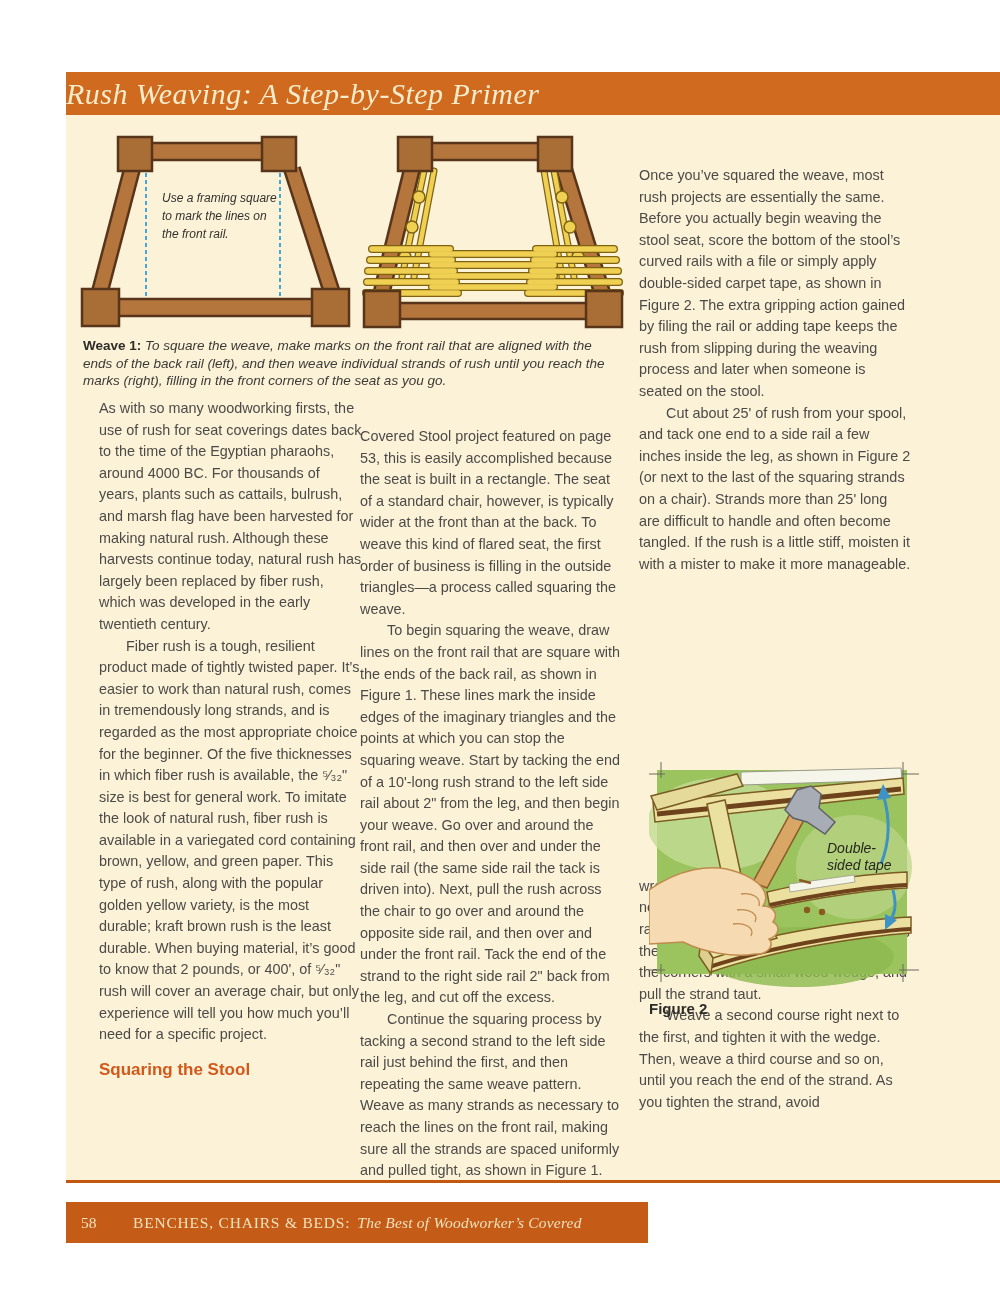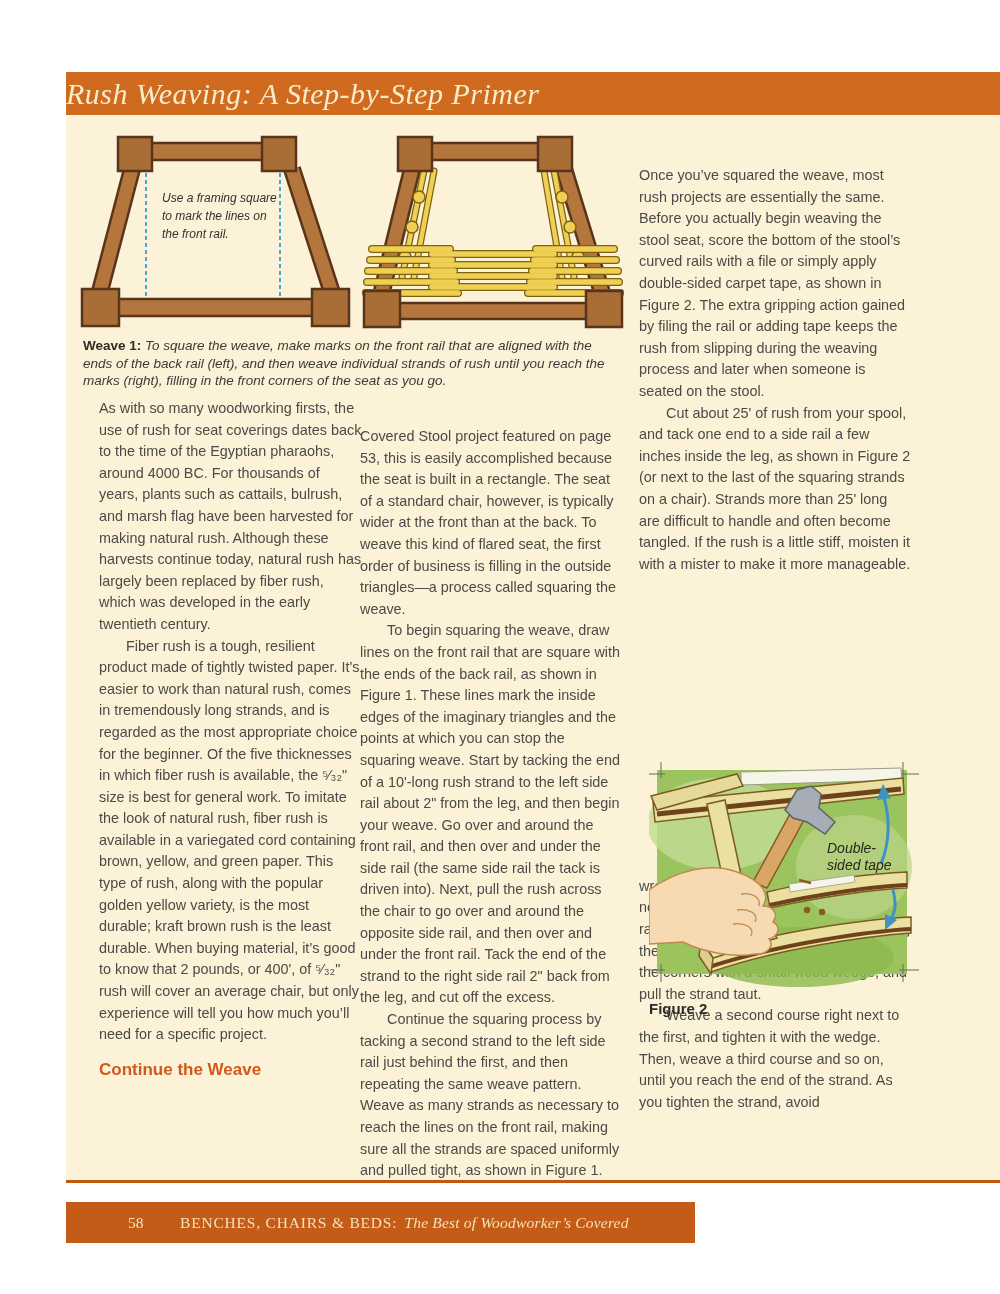--- a/index.html
+++ b/index.html
@@ -57,21 +57,21 @@
     font-size:14px;font-style:italic;color:#26241f;line-height:17px;text-align:left;
   }
   .fig2-caption{
     margin-top:9px;font-size:15px;font-weight:bold;color:#2e2c28;font-style:normal;
   }
   .col3 .fig2-spacer{display:block;height:266px;margin-top:13px;}
   
   .footer-bar{
     position:absolute;left:66px;top:1202px;width:582px;height:41px;
     background:#c45c17;display:flex;align-items:center;
-    font-family:"Liberation Serif", serif;color:#f2e2be;font-size:15.5px;padding-left:47px;
+    font-family:"Liberation Serif", serif;color:#f2e2be;font-size:15.5px;
   }
   .footer-bar .pagenum{padding-left:15px;width:52px;}
   .footer-bar .series{letter-spacing:.8px;}
   .footer-bar .booktitle{font-style:italic;margin-left:7px;letter-spacing:.2px;}
 </style>
 </head>
 <body>
 
 <div class="header-bar">
   <span class="title">Rush Weaving: A Step-by-Step Primer</span>
@@ -176,21 +176,21 @@
     </svg>
   </div>
 
   <div class="fig-caption">
     <b>Weave 1:</b><span> To square the weave, make marks on the front rail that are aligned with the ends of the back rail (left), and then weave individual strands of rush until you reach the marks (right), filling in the front corners of the seat as you go.</span>
   </div>
 
   <div class="col col1">
     <p>As with so many woodworking firsts, the use of rush for seat coverings dates back to the time of the Egyptian pharaohs, around 4000 BC. For thousands of years, plants such as cattails, bulrush, and marsh flag have been harvested for making natural rush. Although these harvests continue today, natural rush has largely been replaced by fiber rush, which was developed in the early twentieth century.</p>
     <p class="indent">Fiber rush is a tough, resilient product made of tightly twisted paper. It’s easier to work than natural rush, comes in tremendously long strands, and is regarded as the most appropriate choice for the beginner. Of the five thicknesses in which fiber rush is available, the ⁵⁄₃₂" size is best for general work. To imitate the look of natural rush, fiber rush is available in a variegated cord containing brown, yellow, and green paper. This type of rush, along with the popular golden yellow variety, is the most durable; kraft brown rush is the least durable. When buying material, it’s good to know that 2 pounds, or 400', of ⁵⁄₃₂" rush will cover an average chair, but only experience will tell you how much you’ll need for a specific project.</p>
-    <h2>Continue the Weave</h2>
+    <h2>Squaring the Stool</h2>
   </div>
 
   <div class="col col2">
     <p>Covered Stool project featured on page 53, this is easily accomplished because the seat is built in a rectangle. The seat of a standard chair, however, is typically wider at the front than at the back. To weave this kind of flared seat, the first order of business is filling in the outside triangles—a process called squaring the weave.</p>
     <p class="indent">To begin squaring the weave, draw lines on the front rail that are square with the ends of the back rail, as shown in Figure 1. These lines mark the inside edges of the imaginary triangles and the points at which you can stop the squaring weave. Start by tacking the end of a 10'-long rush strand to the left side rail about 2" from the leg, and then begin your weave. Go over and around the front rail, and then over and under the side rail (the same side rail the tack is driven into). Next, pull the rush across the chair to go over and around the opposite side rail, and then over and under the front rail. Tack the end of the strand to the right side rail 2" back from the leg, and cut off the excess.</p>
     <p class="indent">Continue the squaring process by tacking a second strand to the left side rail just behind the first, and then repeating the same weave pattern. Weave as many strands as necessary to reach the lines on the front rail, making sure all the strands are spaced uniformly and pulled tight, as shown in Figure 1.</p>
   </div>
 
   <div class="col col3">
     <p>Once you’ve squared the weave, most rush projects are essentially the same. Before you actually begin weaving the stool seat, score the bottom of the stool’s curved rails with a file or simply apply double-sided carpet tape, as shown in Figure 2. The extra gripping action gained by filing the rail or adding tape keeps the rush from slipping during the weaving process and later when someone is seated on the stool.</p>

